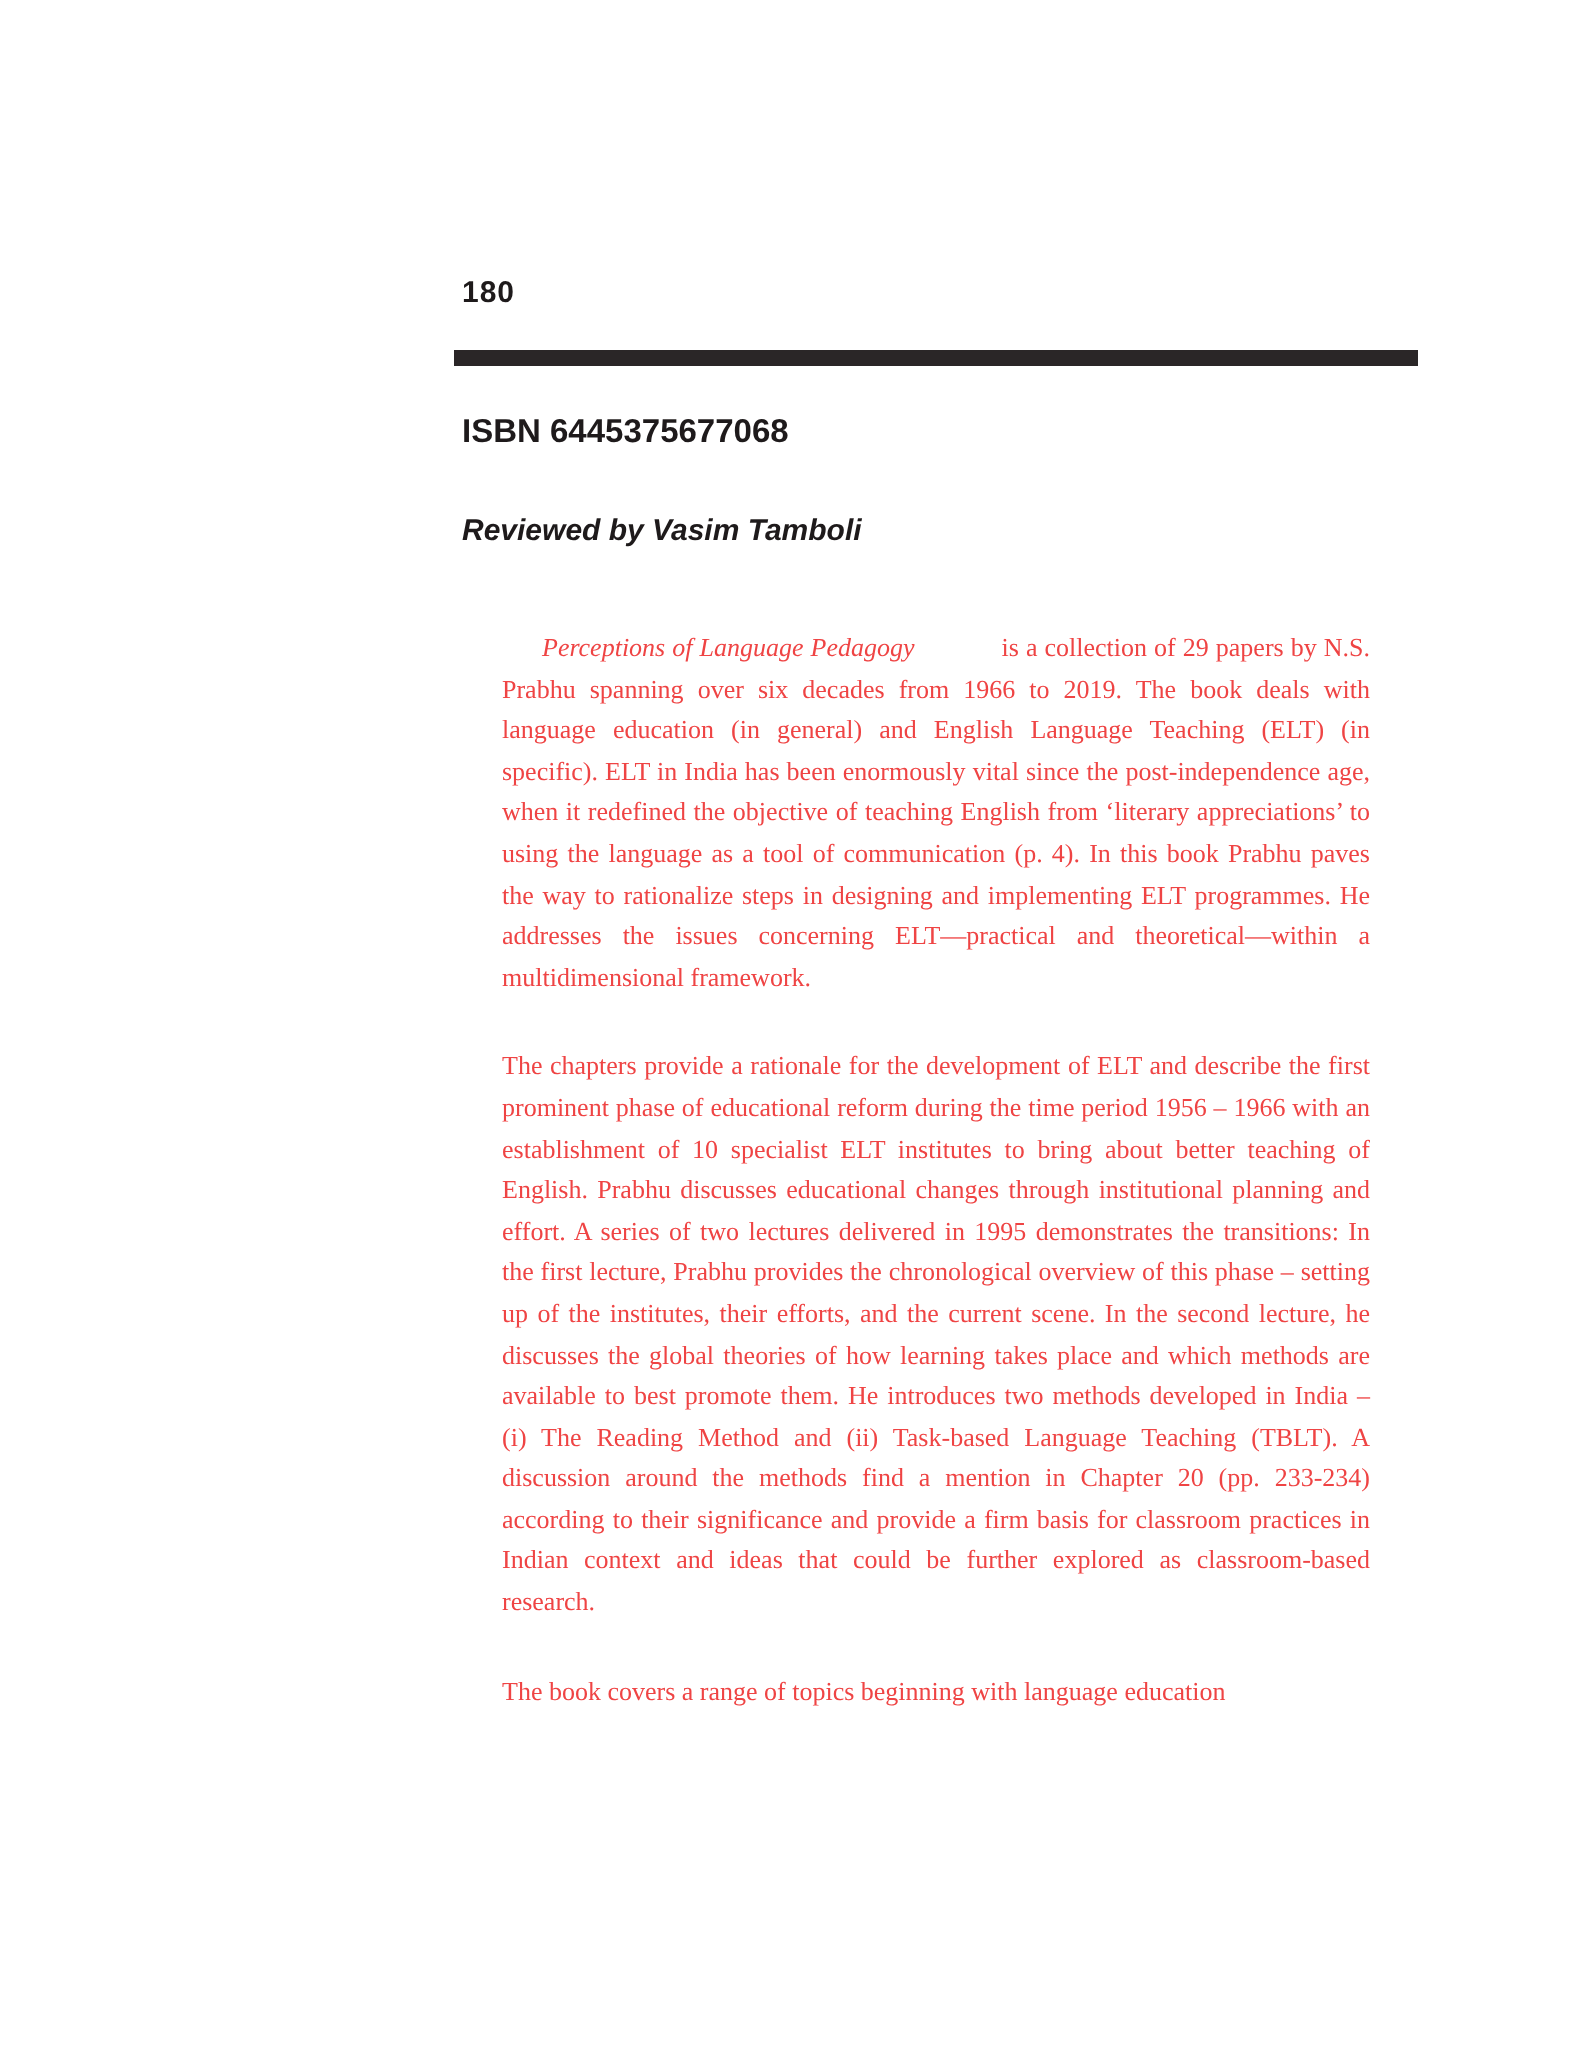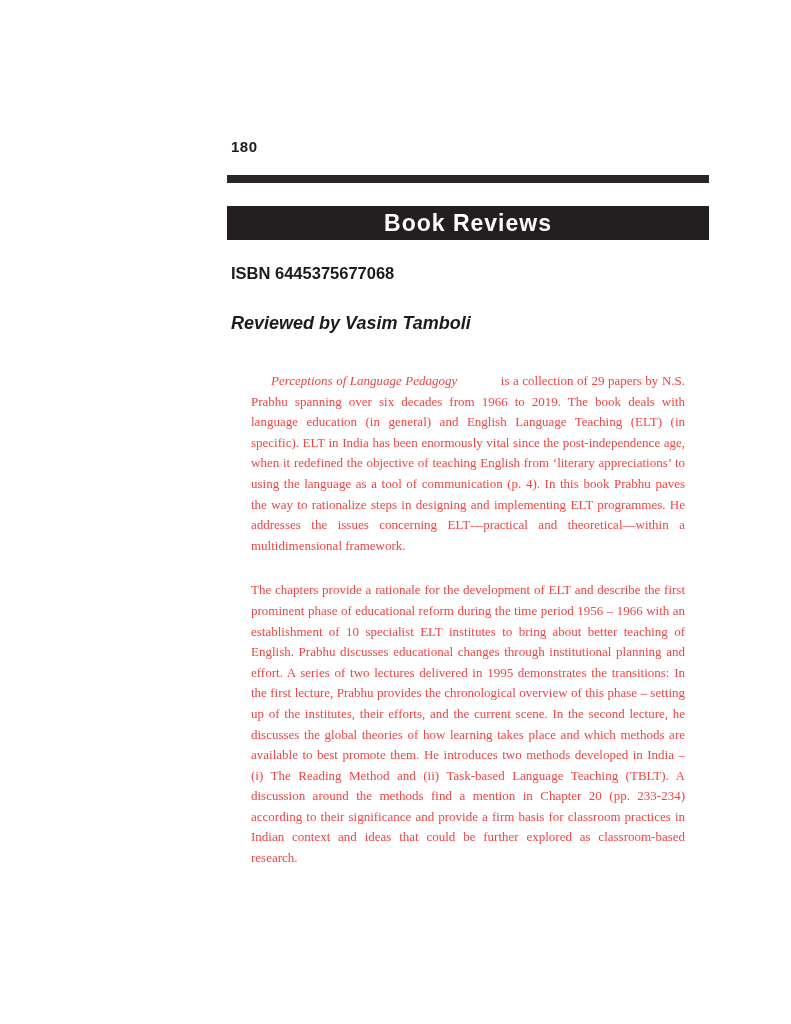--- a/index.html
+++ b/index.html
@@ -60,21 +60,21 @@
     font-family: "Liberation Sans", sans-serif;
     font-weight: bold;
     font-size: 16.5px;
     line-height: 26px;
   }
   .reviewer-line {
     margin-top: 6px;
     font-family: "Liberation Sans", sans-serif;
     font-weight: bold;
     font-style: italic;
-    font-size: 18px;
+    font-size: 15px;
     line-height: 26px;
   }
   .body-text {
     margin-top: 8px;
     font-family: Liberation Serif, serif;
     font-size: 13px;
     line-height: 20.6px;
     text-align: justify;
     color: #ef4444;
   }
@@ -105,32 +105,30 @@
 </head>
 <body>
 
 <div class="page">
   <div class="column">
 
     <div class="page-number">180</div>
 
     <div class="rule"></div>
 
-    <div class="banner">
-      <span class="banner-title">Book Reviews</span>
-    </div>
 
 
     <div class="isbn-line">ISBN 6445375677068</div>
 
     <div class="reviewer-line">Reviewed by Vasim Tamboli</div>
 
     <div class="body-text">
       <p><i>Perceptions of Language Pedagogy</i><span> is a collection of 29 papers by N.S. Prabhu spanning over six decades from 1966 to 2019. The book deals with language education (in general) and English Language Teaching (ELT) (in specific). ELT in India has been enormously vital since the post-independence age, when it redefined the objective of teaching English from ‘literary appreciations’ to using the language as a tool of communication (p. 4). In this book Prabhu paves the way to rationalize steps in designing and implementing ELT programmes. He addresses the issues concerning ELT—practical and theoretical—within a multidimensional framework.</span></p>
       <p>The chapters provide a rationale for the development of ELT and describe the first prominent phase of educational reform during the time period 1956 – 1966 with an establishment of 10 specialist ELT institutes to bring about better teaching of English. Prabhu discusses educational changes through institutional planning and effort. A series of two lectures delivered in 1995 demonstrates the transitions: In the first lecture, Prabhu provides the chronological overview of this phase – setting up of the institutes, their efforts, and the current scene. In the second lecture, he discusses the global theories of how learning takes place and which methods are available to best promote them. He introduces two methods developed in India – (i) The Reading Method and (ii) Task-based Language Teaching (TBLT). A discussion around the methods find a mention in Chapter 20 (pp. 233-234) according to their significance and provide a firm basis for classroom practices in Indian context and ideas that could be further explored as classroom-based research.</p>
+      <p>The book covers a range of topics beginning with language education</p>
     </div>
   </div>
 
   <div class="footer">
     <div class="footer-left">
       <span class="brand">FORTELL</span><span> Issue No. 42, January 2021</span>
     </div>
     <div class="footer-right">ISSN: Print 2229-6557, Online 2394-5192</div>
   </div>
 </div>

